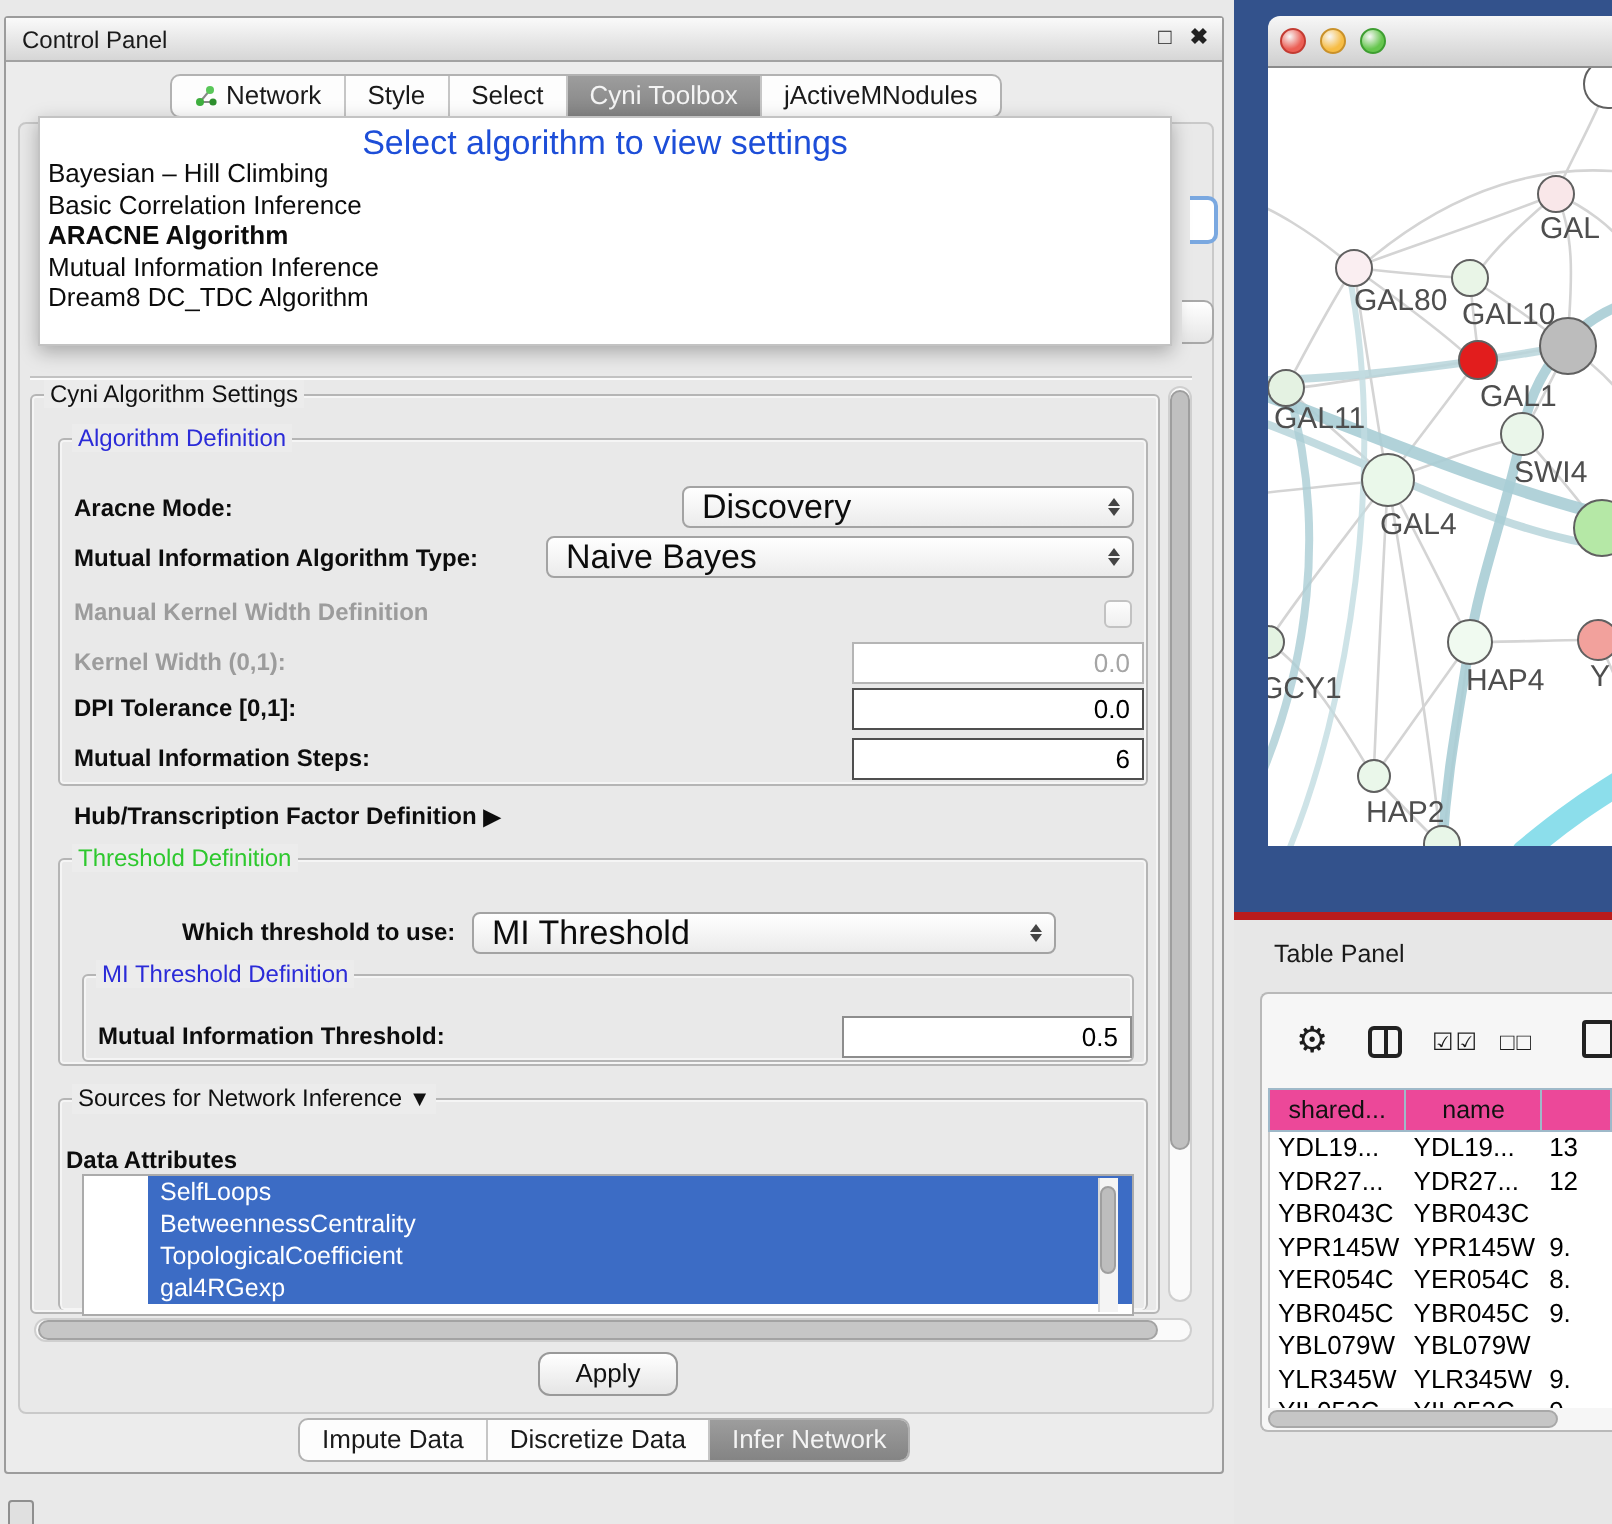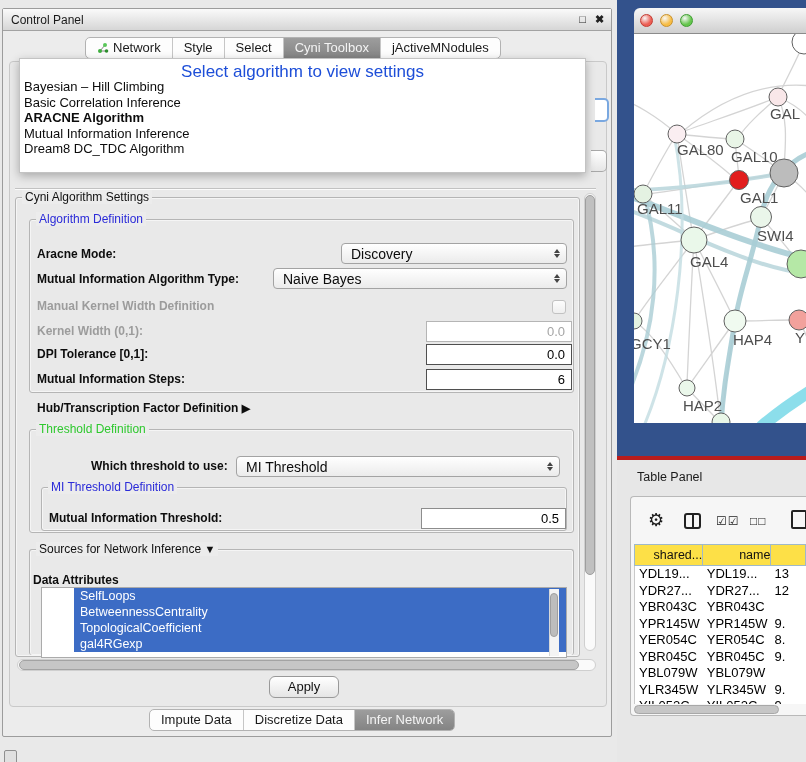--- a/index.html
+++ b/index.html
@@ -45,21 +45,21 @@
   #settings-group { left:12px; top:188px; width:565px; height:460px; }
   #algdef-group  { left:26px; top:210px; width:545px; height:174px; }
   #thr-group     { left:26px; top:420px; width:545px; height:104px; }
   #mithr-group   { left:38px; top:478px; width:526px; height:44px; }
   #sources-group { left:26px; top:540px; width:545px; height:106px; border-bottom:none; }
 
   .lbl { position:absolute; font-size:12px; font-weight:bold; color:#0d0d0d; white-space:nowrap; }
   .lbl.dis { color:#9c9c9c; font-weight:bold; }
 
   .combo { position:absolute; height:21px; background:linear-gradient(#ffffff,#ebebeb); border:1px solid #a3a3a3; border-radius:4px; display:flex; align-items:center; }
-  .combo-text { flex:1; padding-left:9px; font-size:14px; color:#0c0c0c; white-space:nowrap; overflow:hidden; }
+  .combo-text { flex:1; padding-left:9px; font-size:17px; color:#0c0c0c; white-space:nowrap; overflow:hidden; }
   .combo-arrows { width:18px; display:flex; flex-direction:column; align-items:center; justify-content:center; gap:1px; }
   .tri-up   { width:0; height:0; border-left:3.5px solid transparent; border-right:3.5px solid transparent; border-bottom:4px solid #444; }
   .tri-down { width:0; height:0; border-left:3.5px solid transparent; border-right:3.5px solid transparent; border-top:4px solid #444; }
 
   .tfield { position:absolute; height:21px; background:#fff; font-size:13px; text-align:right; padding:0 6px; line-height:19px; }
   .tfield.en { border:1px solid #4f4f4f; color:#000; }
   .tfield.dis { border:1px solid #b5b5b5; color:#a5a5a5; }
   .tfield.mid { border:1px solid #8d8d8d; color:#000; }
 
   .checkbox { position:absolute; width:14px; height:14px; border:1px solid #c2c2c2; border-radius:3px; background:linear-gradient(#fdfdfd,#efefef); }
@@ -93,21 +93,21 @@
   .tb-icon { position:absolute; color:#1c1c1c; }
   #icon-gear { left:31px; top:49px; font-size:18px; }
   #icon-cols { left:67px; top:53px; width:17px; height:16px; border:2px solid #222; border-radius:3px; }
   #icon-cols::after { content:""; position:absolute; left:5.5px; top:0; width:2px; height:12px; background:#222; }
   #icon-checks { left:99px; top:54px; font-size:12px; letter-spacing:1px; }
   #icon-unchecks { left:133px; top:54px; font-size:12px; letter-spacing:1px; }
   #icon-page { left:174px; top:50px; width:16px; height:19px; border:2px solid #222; border-radius:2px; }
 
   #tbl { left:17px; top:84px; width:172px; }
   .thead { display:flex; height:22px; }
-  .th { background:#fde047; border:1px solid #9fb9c9; border-right:none; font-size:12.5px; color:#111; text-align:right; line-height:20px; }
+  .th { background:#ec4899; border:1px solid #9fb9c9; border-right:none; font-size:12.5px; color:#111; text-align:center; line-height:20px; }
   .th:last-child { border-right:1px solid #9fb9c9; }
   .c0 { width:77px; } .c1 { width:77px; } .c2 { width:40px; }
   #tbody { height:138px; overflow:hidden; background:#fff; border-left:1px solid #c9c9c9; }
   .trow { display:flex; height:16.5px; }
   .tcell { font-size:13px; line-height:16.5px; padding-left:4px; color:#000; white-space:nowrap; overflow:hidden; }
   #tbl-hscroll { left:17px; top:245px; width:145px; height:9px; background:#c6c6c6; border:1px solid #a8a8a8; border-radius:5px; }
 
   #mini-icon { left:4px; top:750px; width:13px; height:14px; border:1px solid #8f8f8f; border-radius:2px; background:#e0e0e0; }
 </style>
 </head>
@@ -201,21 +201,21 @@
 
   <span class="lbl" style="left:34px; top:392px;">
     <span>Hub/Transcription Factor Definition</span>
     <span class="arrow-glyph">▶</span>
   </span>
 
   <div id="thr-group" class="group">
     <span class="legend green">Threshold Definition</span>
   </div>
   <span class="lbl" style="left:88px; top:450px;">Which threshold to use:</span>
-  <div class="combo" style="left:233px; top:447px; width:324px;">
+  <div class="combo" style="left:233px; top:447px; width:292px;">
     <span class="combo-text">MI Threshold</span>
     <span class="combo-arrows">
         <span class="tri-up"></span>
         <span class="tri-down"></span>
       </span>
   </div>
 
   <div id="mithr-group" class="group">
     <span class="legend blue">MI Threshold Definition</span>
   </div>

